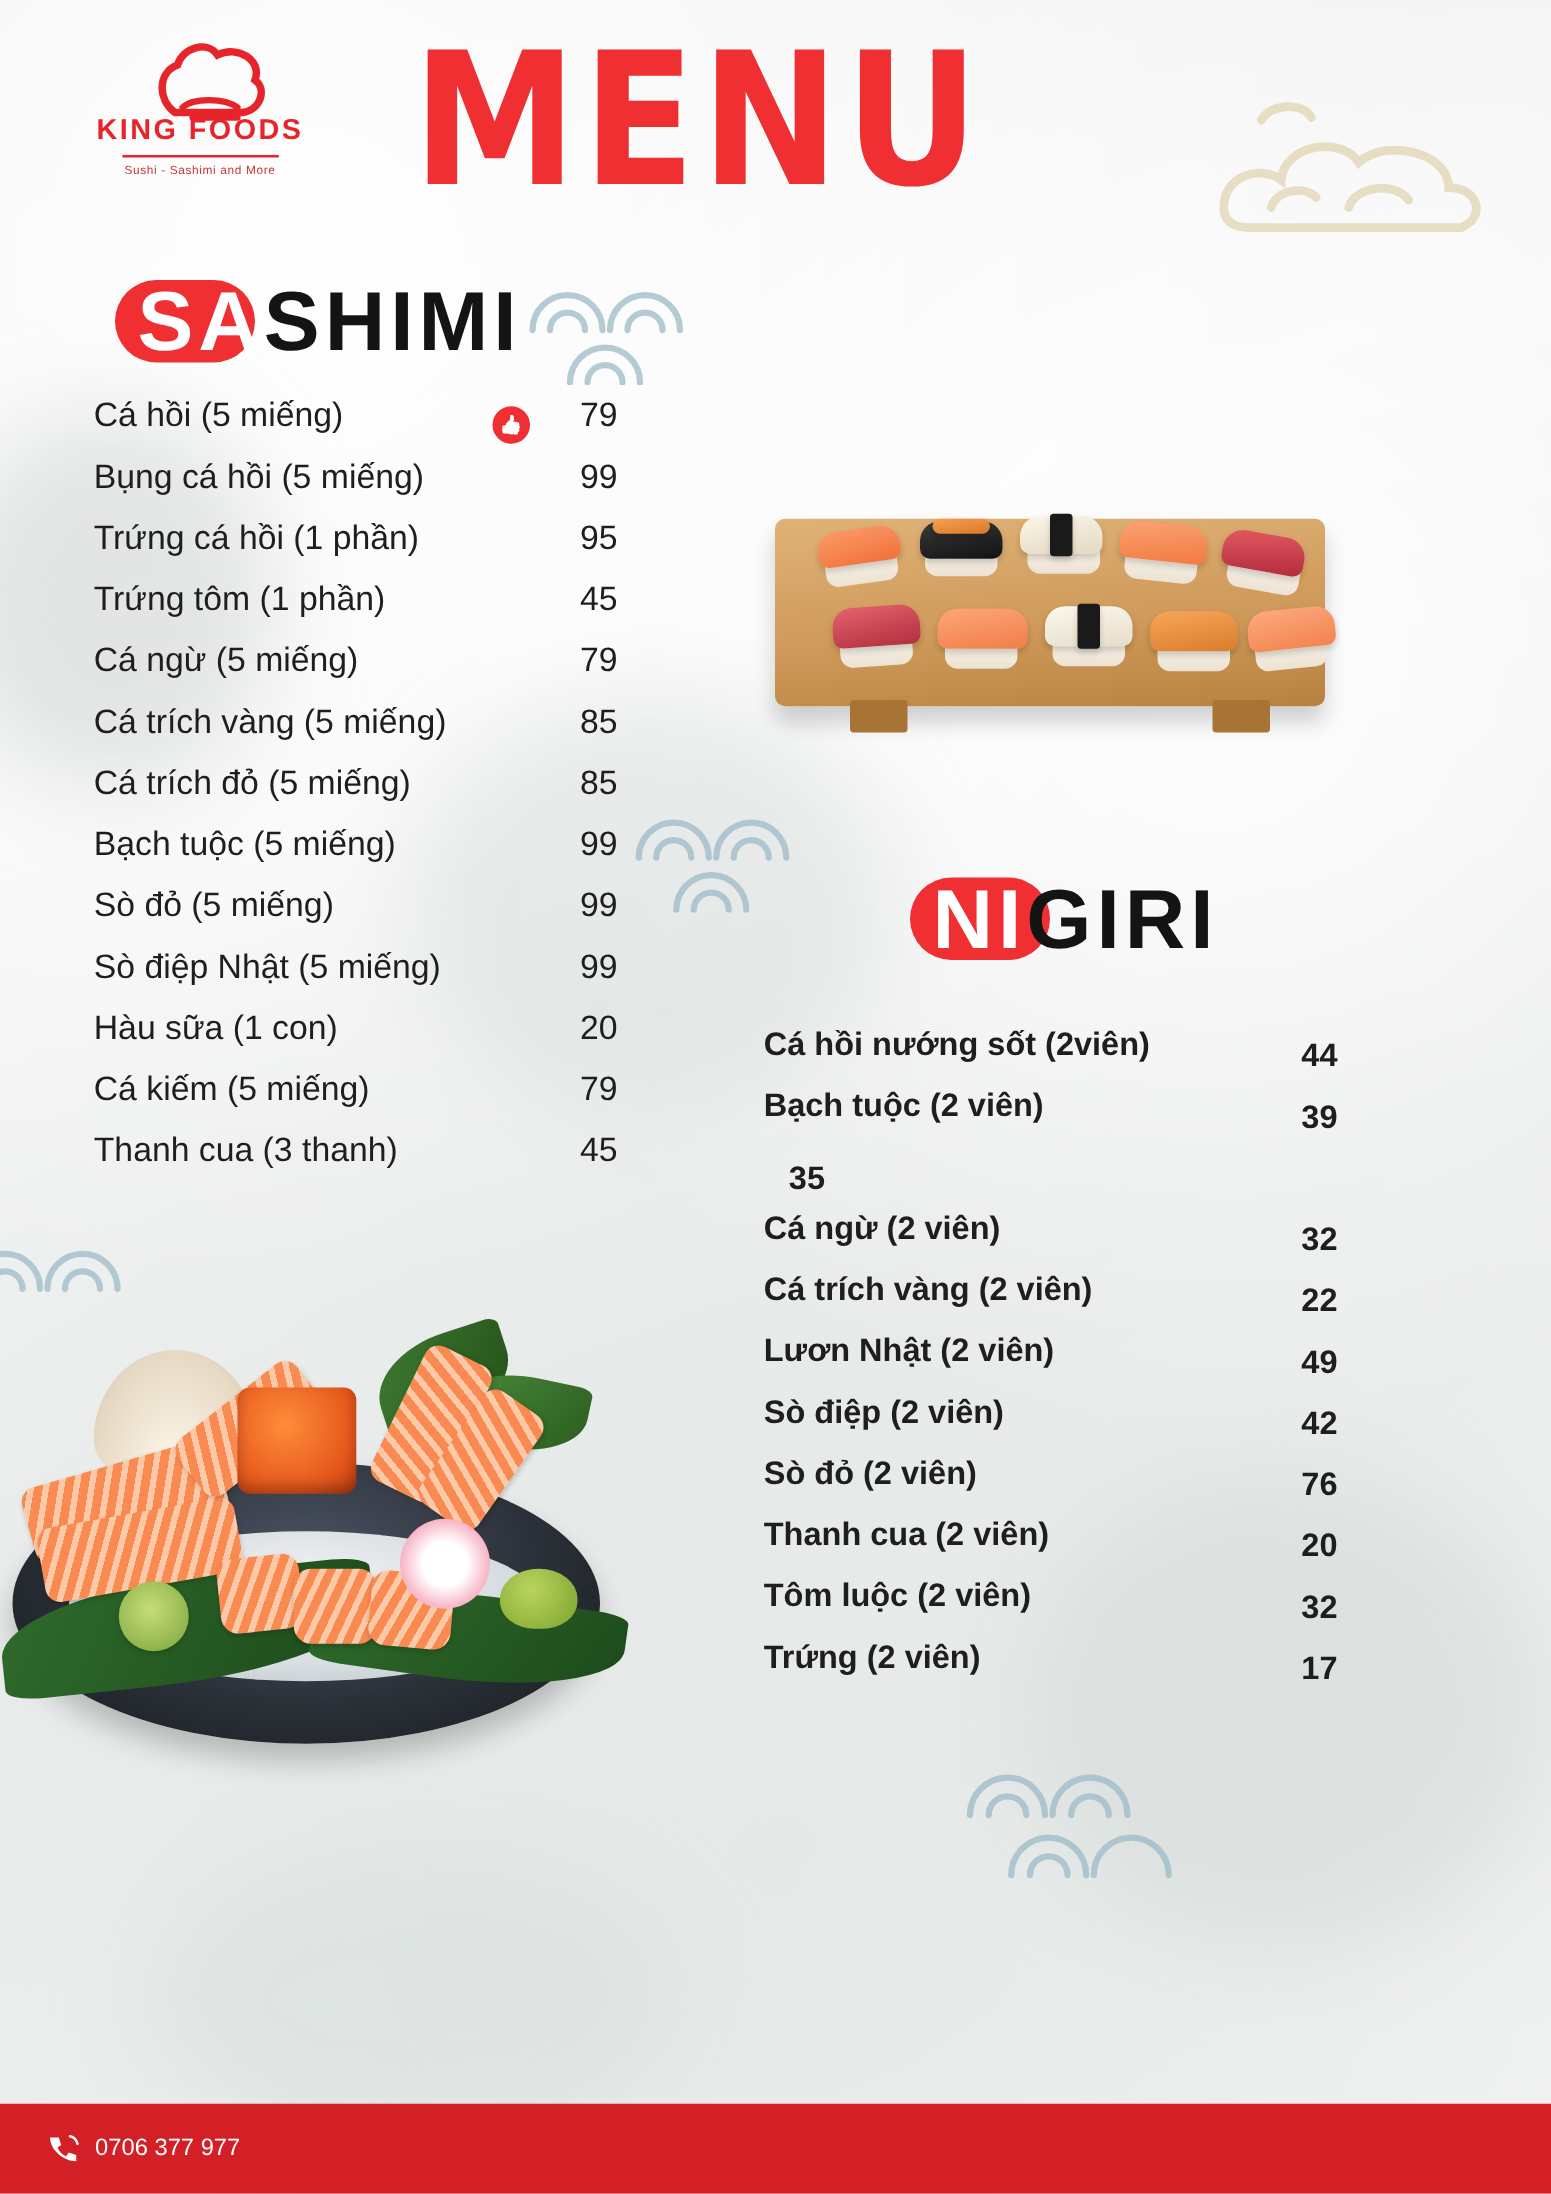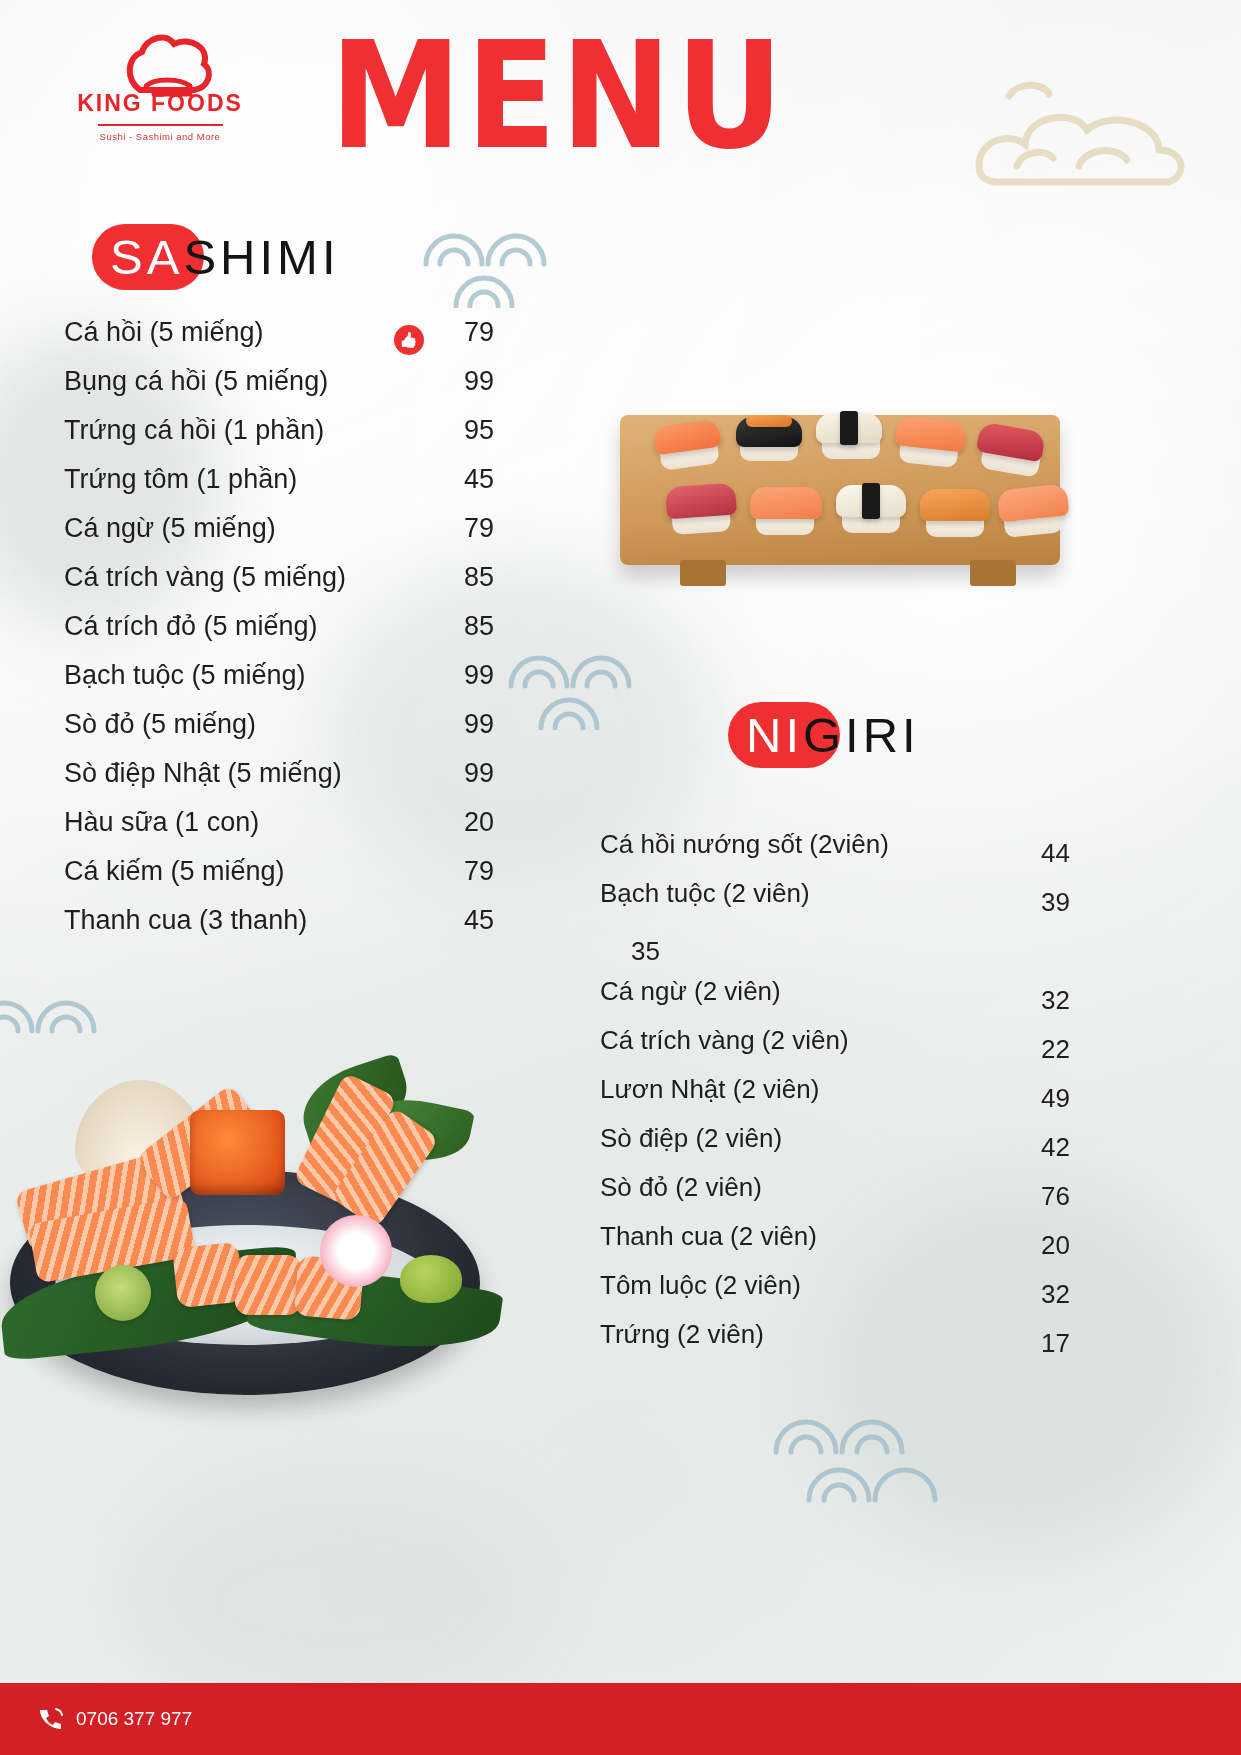--- a/index.html
+++ b/index.html
@@ -104,38 +104,39 @@
     transform: translateY(-50%);
     width: 112px;
     height: 66px;
     border-radius: 34px;
     background: #ef2f31;
     z-index: 0;
   }
   .sec-head .txt {
     position: relative;
     z-index: 1;
-    font-size: 49px;
-    font-weight: normal;
+    font-size: 67px;
+    font-weight: bold;
     letter-spacing: 4px;
     color: #141414;
     padding-left: 18px;
   }
   .sec-head .txt .first2 { color: #ffffff; }
 
   
   .list { position: absolute; }
   .row {
     display: flex;
     align-items: baseline;
     margin-bottom: 4px;
   }
   .row .name {
     color: #1e1e1e;
     white-space: nowrap;
+    margin-left: 11px;
   }
   .row .price {
     color: #1e1e1e;
     text-align: right;
   }
 
   
   #sashimi-list { left: 64px; top: 308px; width: 430px; }
   #sashimi-list .row { height: 49px; align-items: center; margin-bottom: 0; }
   #sashimi-list .name { font-size: 27px; flex: 1; }
@@ -156,21 +157,21 @@
     position: absolute;
     left: 50%;
     top: 50%;
     transform: translate(-50%, -50%);
     font-size: 15px;
     filter: grayscale(1) brightness(3);
   }
 
   
   #nigiri-list { left: 600px; top: 820px; width: 470px; }
-  #nigiri-list .row { height: 49px; align-items: center; margin-bottom: 0; }
+  #nigiri-list .row { height: 49px; margin-bottom: 0; font-weight: bold; }
   #nigiri-list .name { font-size: 26px; flex: 1; }
   #nigiri-list .price { font-size: 26px; width: 60px; position: relative; top: 9px; }
 
   
   .photo { position: absolute; }
 
   
   #sushi-board { left: 600px; top: 355px; width: 480px; height: 260px; }
   .board-wood {
     position: absolute;

